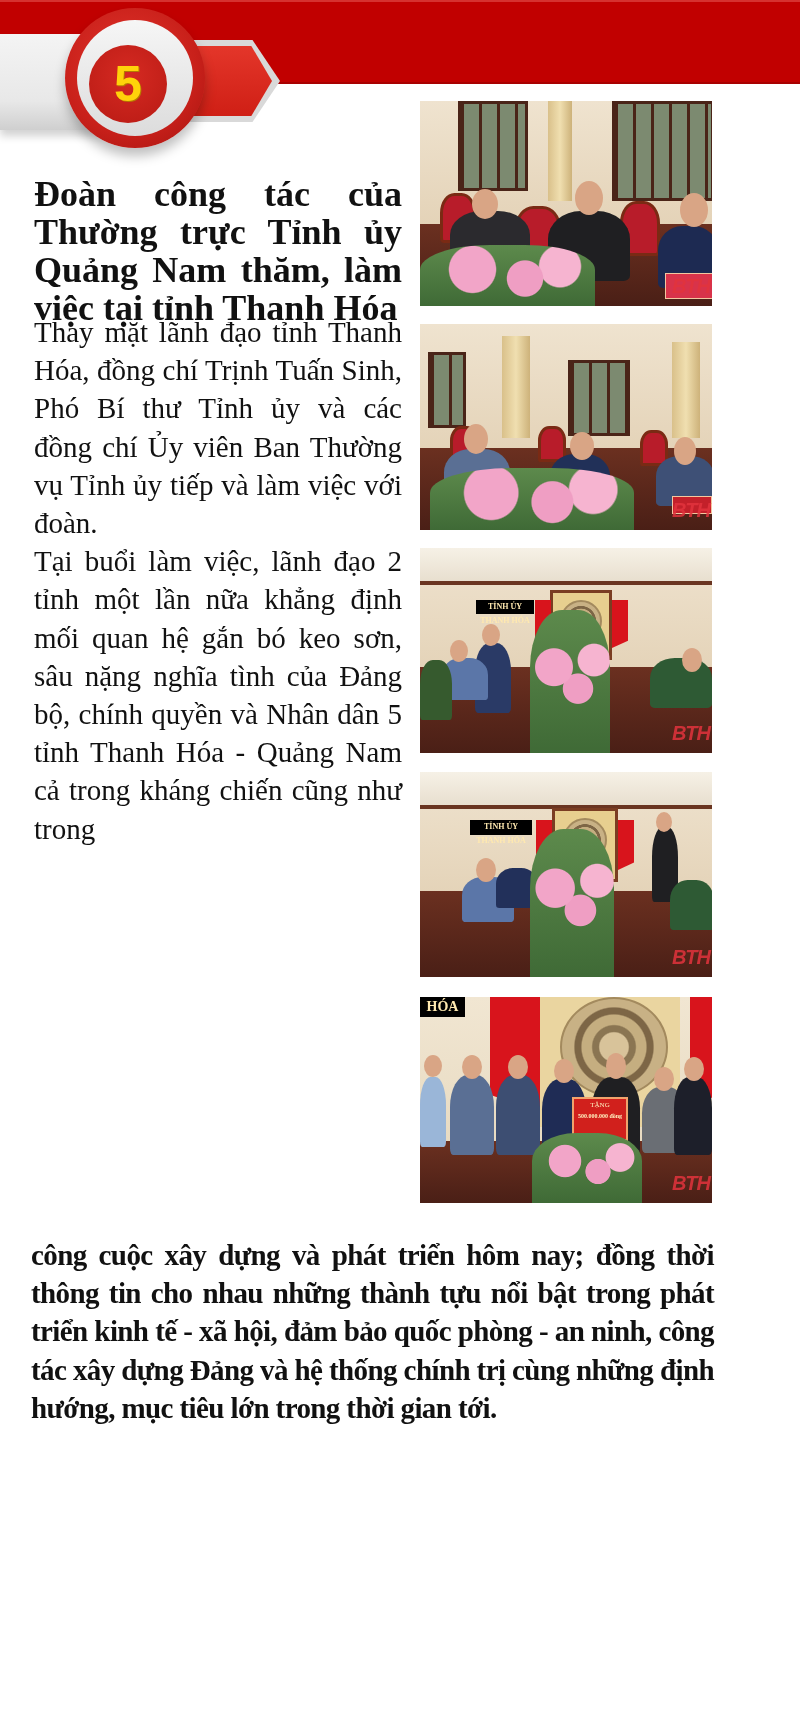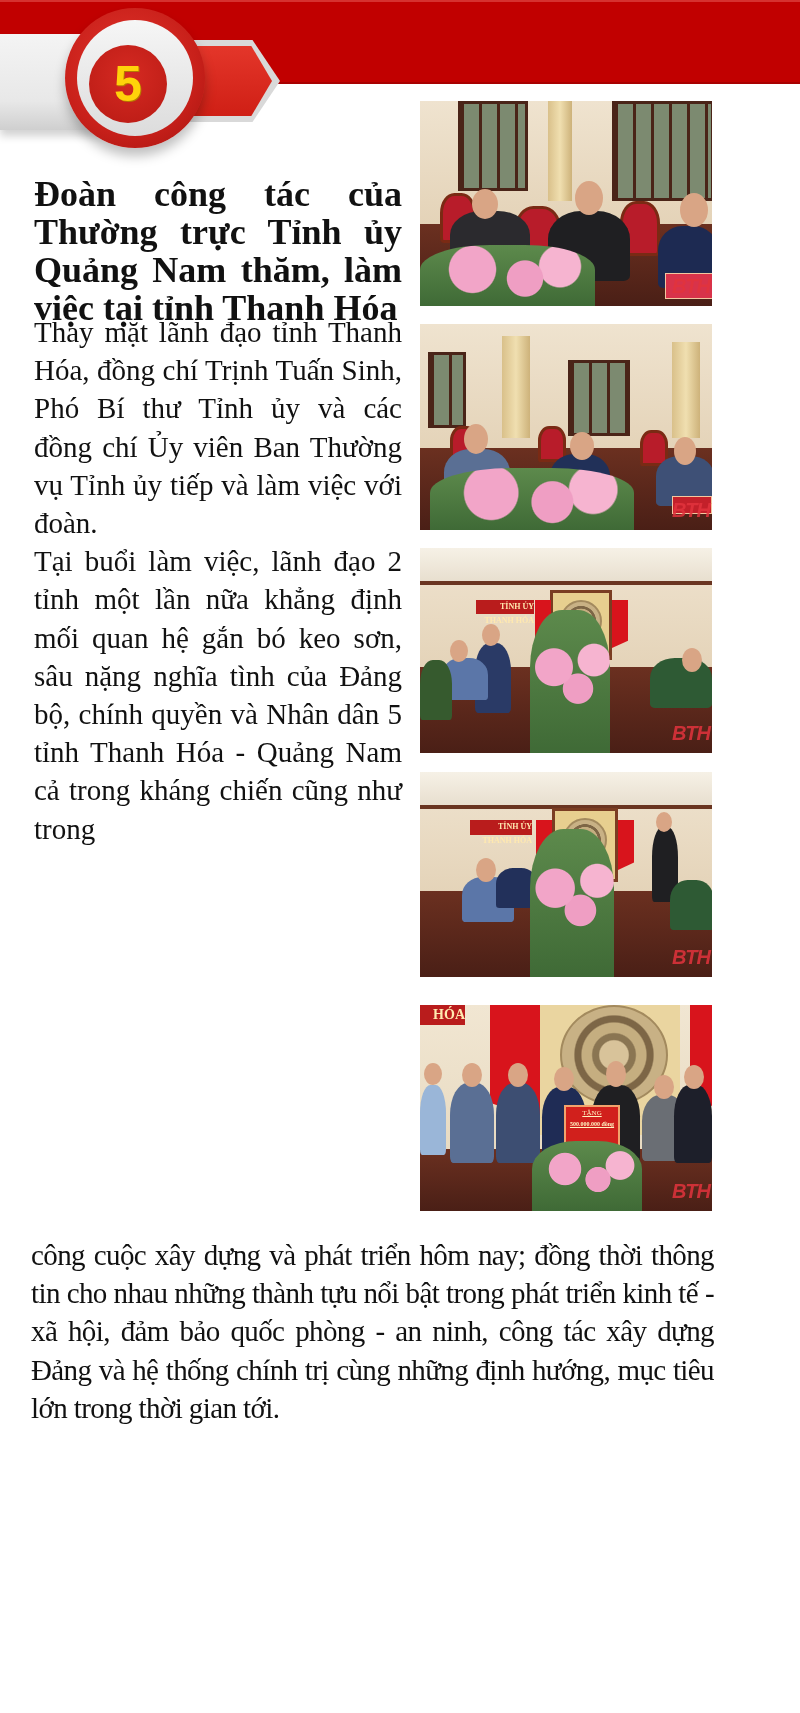--- a/index.html
+++ b/index.html
@@ -64,20 +64,21 @@
       position: absolute; left: 34px; top: 313px; width: 368px;
       font-size: 29px; line-height: 38.2px;
       text-align: justify; color: #111;
     }
     .body-col p { margin: 0; }
     .body-full {
       position: absolute; left: 31px; top: 1236px; width: 683px;
       font-size: 29px; line-height: 38.2px;
       text-align: justify; color: #111;
       letter-spacing: -0.6px;
+      font-weight: bold;
     }
     .body-full p { margin: 0; }
 
     
     .photo {
       position: absolute; left: 420px; width: 292px;
       overflow: hidden; background: #7b4a3a;
     }
     .photo .wall { position: absolute; left: 0; top: 0; width: 100%; height: 62%; background: linear-gradient(180deg,#efe3cf,#e4d3b8); }
     .photo .table { position: absolute; left: 0; bottom: 0; width: 100%; height: 38%; background: linear-gradient(180deg,#6b3020,#4a1f16); }
@@ -91,21 +92,21 @@
     .photo .watermark {
       position: absolute; right: 2px; bottom: 8px;
       font-family: "Liberation Sans", "DejaVu Sans", sans-serif;
       font-weight: bold; font-style: italic; font-size: 20px; color: #e2333d;
       opacity: 0.85; letter-spacing: -1px;
     }
     .photo .emblem { position: absolute; border-radius: 50%; background: radial-gradient(circle, #d8c39a 0 20%, #8a7552 22% 30%, #c5ae80 32% 45%, #7d6646 47% 55%, #c8b185 57% 100%); border: 2px solid #a38a5e; }
     .photo .emblem-panel { position: absolute; background: #e7cf8f; border: 3px solid #7a3d22; }
     .photo .flag-party { position: absolute; background: #d8141c; clip-path: polygon(0 0,100% 0,100% 100%,0 85%); }
     .photo .flag-vn { position: absolute; background: #d8141c; clip-path: polygon(0 0,100% 0,100% 85%,0 100%); }
-    .photo .sign { position: absolute; background: #b91c1c; color: #ffe9b0; font-family: "Liberation Serif", serif; font-weight: bold; font-size: 8px; line-height: 14px; text-align: right; }
+    .photo .sign { position: absolute; background: #000000; color: #ffe9b0; font-family: "Liberation Serif", serif; font-weight: bold; font-size: 8px; line-height: 14px; text-align: center; }
     .photo .board { position: absolute; background: #d1201c; border: 2px solid #f1a36c; color: #fff2c0; font-family: "Liberation Serif", serif; text-align: center; }
     .photo .ceiling { position: absolute; left:0; top:0; width:100%; height: 18%; background: linear-gradient(180deg,#f6f1e6,#e8dfcf); border-bottom: 4px solid #6a3521; }
   </style>
 </head>
 <body>
 
 <div class="banner"></div>
 <div class="ribbon"></div>
 <div class="arrow-tab"></div>
 <div class="arrow-tab-inner"></div>
@@ -202,21 +203,21 @@
   <div class="person" style="left:42px;top:105px;width:52px;height:45px;background:#5b76a8;"></div>
   <div class="head" style="left:56px;top:86px;width:20px;height:24px;"></div>
   <div class="person" style="left:76px;top:96px;width:42px;height:40px;background:#22305a;"></div>
   <div class="person" style="left:232px;top:55px;width:26px;height:75px;background:#1f1f22;"></div>
   <div class="head" style="left:236px;top:40px;width:16px;height:20px;"></div>
   <div class="person" style="left:250px;top:108px;width:44px;height:50px;background:#2e5a34;"></div>
   <div class="flowers" style="left:110px;width:84px;height:72%;border-radius:40% 40% 0 0;"></div>
   <span class="watermark">BTH</span>
 </div>
 
-<div class="photo" style="top:997px;height:206px;margin-top:8px;">
+<div class="photo" style="top:997px;height:206px;">
   <div class="wall" style="height:70%;background:linear-gradient(180deg,#f1e6d2,#e8dbc2);"></div>
   <div class="sign" style="left:0;top:0;width:45px;height:20px;font-size:14px;line-height:20px;">HÓA</div>
   <div class="emblem-panel" style="left:120px;top:0;width:140px;height:130px;background:#ead5a0;border:none;"></div>
   <div class="emblem" style="left:140px;top:0;width:108px;height:100px;"></div>
   <div class="flag-party" style="left:70px;top:0;width:50px;height:115px;"></div>
   <div class="flag-vn" style="left:270px;top:0;width:26px;height:115px;"></div>
   <div class="table" style="height:30%;"></div>
   <div class="person" style="left:0;top:80px;width:26px;height:70px;background:#9ab6d8;"></div>
   <div class="head" style="left:4px;top:58px;width:18px;height:22px;"></div>
   <div class="person" style="left:30px;top:78px;width:44px;height:80px;background:#5a6f94;"></div>
@@ -224,19 +225,19 @@
   <div class="person" style="left:76px;top:78px;width:44px;height:80px;background:#3d4e72;"></div>
   <div class="head" style="left:88px;top:58px;width:20px;height:24px;"></div>
   <div class="person" style="left:122px;top:82px;width:44px;height:76px;background:#1f2c55;"></div>
   <div class="head" style="left:134px;top:62px;width:20px;height:24px;"></div>
   <div class="person" style="left:172px;top:80px;width:48px;height:78px;background:#1f1f22;"></div>
   <div class="head" style="left:186px;top:56px;width:20px;height:26px;"></div>
   <div class="person" style="left:222px;top:90px;width:44px;height:66px;background:#6a6e74;"></div>
   <div class="head" style="left:234px;top:70px;width:20px;height:24px;"></div>
   <div class="person" style="left:254px;top:80px;width:38px;height:78px;background:#1d1f2a;"></div>
   <div class="head" style="left:264px;top:60px;width:20px;height:24px;"></div>
-  <div class="board" style="left:144px;top:100px;width:56px;height:44px;text-decoration:underline;">
+  <div class="board" style="left:152px;top:100px;width:56px;height:44px;">
     <div style="font-size:7px;line-height:12px;">TẶNG</div>
     <div style="font-size:6px;line-height:10px;font-weight:bold;">500.000.000 đồng</div>
   </div>
   <div class="flowers" style="left:112px;width:110px;height:34%;"></div>
   <span class="watermark">BTH</span>
 </div>
 
 </body></html>

